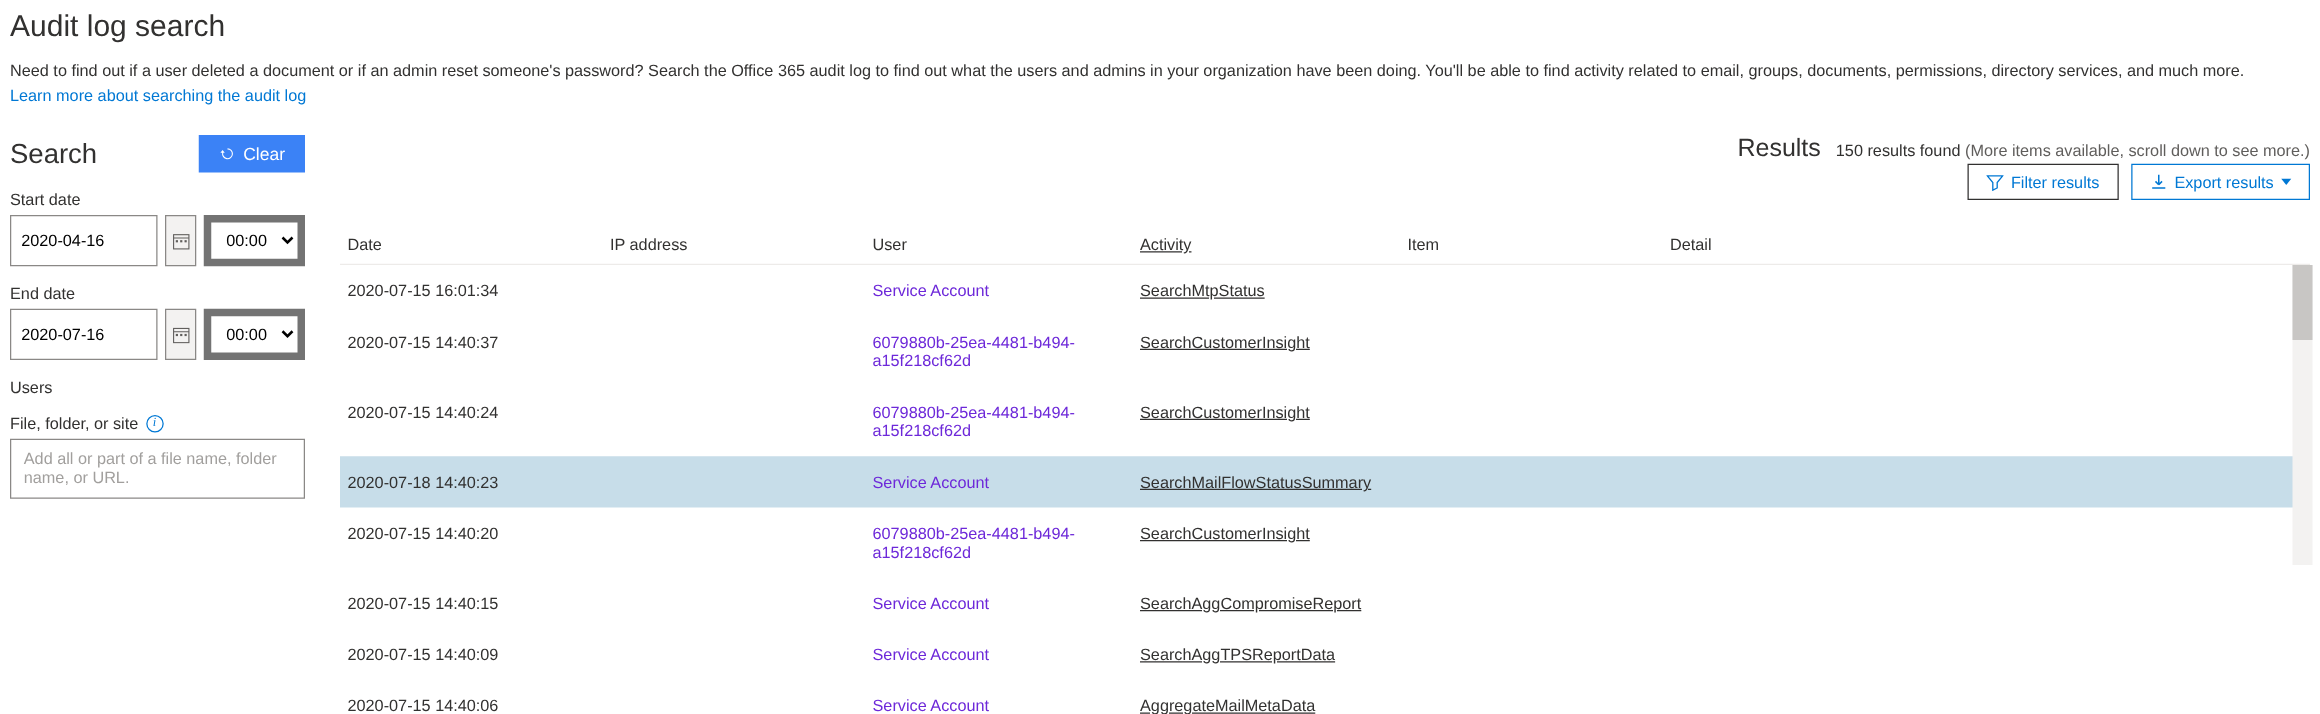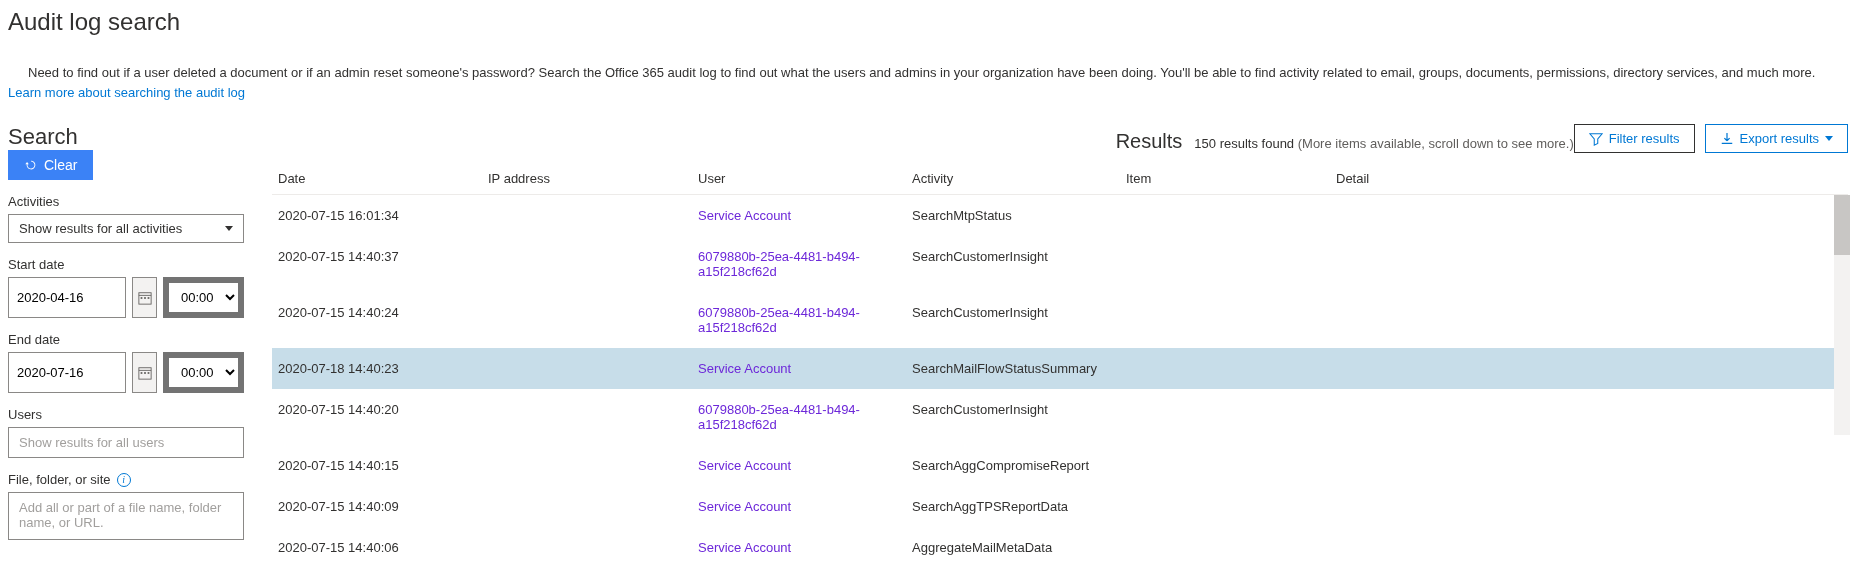--- a/index.html
+++ b/index.html
@@ -7,50 +7,48 @@
       font-family: "Segoe UI", -apple-system, sans-serif;
       font-size: 13px;
       color: #323130;
       background: #fff;
       padding: 8px;
     }
     .page-title {
       font-size: 24px;
       font-weight: 300;
       color: #323130;
-      margin-bottom: 28px;
+      margin-bottom: 12px;
     }
     .description {
       font-size: 13px;
       color: #323130;
       margin-bottom: 3px;
       line-height: 1.4;
-      margin-left: 20px;
     }
     .learn-link {
       color: #0078d4;
       text-decoration: none;
       font-size: 13px;
       cursor: pointer;
     }
     .main-content {
       display: flex;
       margin-top: 24px;
       gap: 28px;
     }
     .search-panel {
       width: 236px;
       flex-shrink: 0;
     }
     .search-header {
       display: flex;
       justify-content: space-between;
-      align-items: flex-start;
+      align-items: center;
       margin-bottom: 14px;
-      flex-direction: column;
     }
     .search-title {
       font-size: 22px;
       font-weight: 400;
       color: #323130;
     }
     .clear-btn {
       background: #3b82f6;
       color: #fff;
       border: none;
@@ -144,23 +142,24 @@
       font-family: inherit;
     }
     .textarea-input::placeholder { color: #a19f9d; }
 
     .results-panel {
       flex: 1;
       min-width: 0;
     }
     .results-header {
       display: flex;
-      justify-content: flex-end;
+      justify-content: flex-start;
       align-items: flex-end;
-      margin-bottom: 10px;
+      margin-bottom: 20px;
+      flex-direction: column;
     }
     .results-title-row {
       display: flex;
       align-items: baseline;
       gap: 12px;
     }
     .results-title {
       font-size: 20px;
       font-weight: 400;
       color: #323130;
@@ -202,21 +201,21 @@
     .table-header {
       display: flex;
       padding: 8px 6px;
       border-bottom: 1px solid #edebe9;
       font-size: 13px;
       color: #323130;
     }
     .col-date { width: 210px; }
     .col-ip { width: 210px; }
     .col-user { width: 214px; }
-    .col-activity { width: 214px; }
+    .col-activity { width: 214px; text-decoration: underline; }
     .col-item { width: 210px; }
     .col-detail { flex: 1; }
     .table-body {
       position: relative;
     }
     .table-row {
       display: flex;
       padding: 13px 6px;
       font-size: 13px;
       color: #323130;
@@ -253,27 +252,20 @@
     <div class="search-header">
       <div class="search-title">Search</div>
       <button class="clear-btn">
         <svg viewBox="0 0 16 16">
             <path d="M8 3a5 5 0 1 1-4.9 4H1.5l2-2.5 2 2.5H4.1A4 4 0 1 0 8 4V3z"></path>
           </svg>
         <span>Clear</span>
       </button>
     </div>
 
-    <div class="field-group">
-      <div class="field-label">Activities</div>
-      <div class="activities-select">
-        <span>Show results for all activities</span>
-        <span class="caret-down"></span>
-      </div>
-    </div>
 
     <div class="field-group">
       <div class="field-label">Start date</div>
       <div class="date-row">
         <input class="date-input" value="2020-04-16" style="">
         <button class="cal-btn">
           <svg viewBox="0 0 16 16">
               <rect x="1" y="2" width="14" height="13" fill="none" stroke="#605e5c"></rect>
               <line x1="1" y1="5" x2="15" y2="5" stroke="#605e5c"></line>
               <rect x="3" y="7" width="2" height="2"></rect>
@@ -301,21 +293,20 @@
             </svg>
         </button>
         <select class="time-select">
           <option>00:00</option>
         </select>
       </div>
     </div>
 
     <div class="field-group">
       <div class="field-label">Users</div>
-      <input class="text-input" placeholder="Show results for all users" style="">
     </div>
 
     <div class="field-group">
       <div class="field-label">
         <span>File, folder, or site</span>
         <span class="info-icon">i</span>
       </div>
       <textarea class="textarea-input" placeholder="Add all or part of a file name, folder name, or URL." style=""></textarea>
     </div>
   </div>

